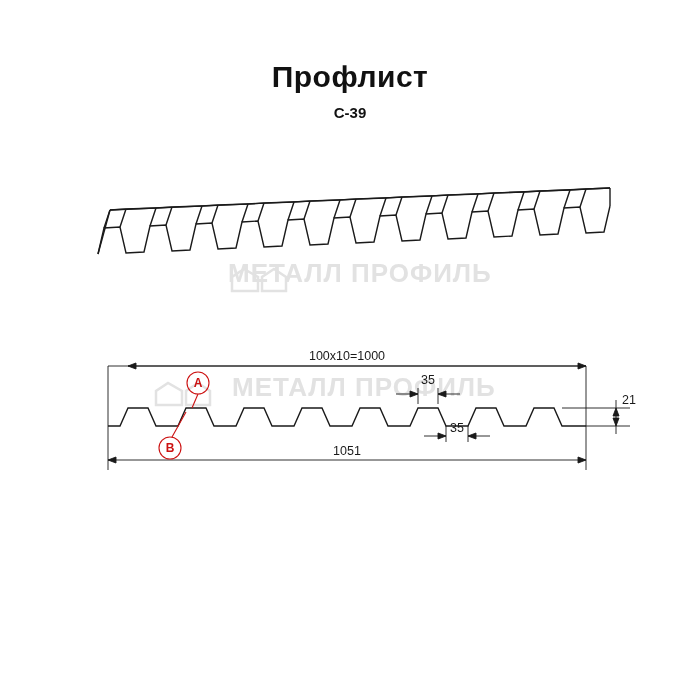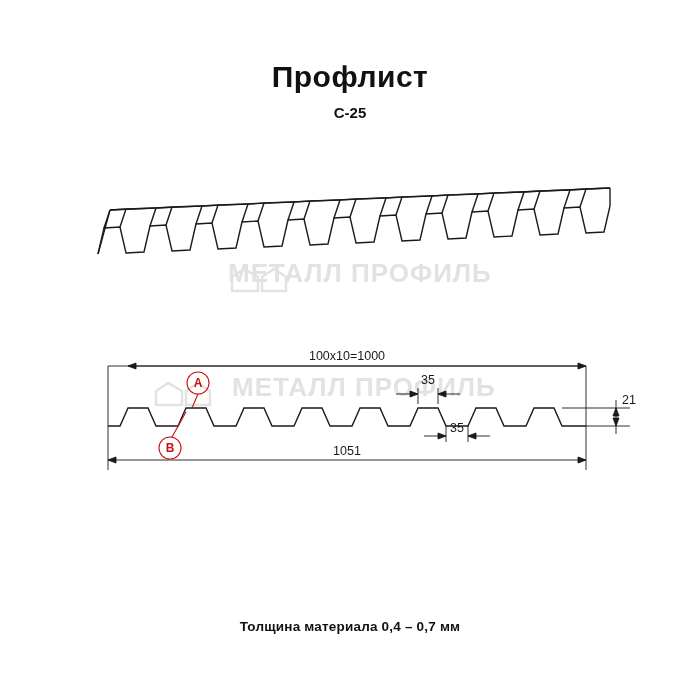--- a/index.html
+++ b/index.html
@@ -96,21 +96,21 @@
   .red { stroke: #cc1111; fill: none; stroke-width: 1.1; }
   .redtxt { fill: #cc1111; font-family: "Liberation Sans", sans-serif; font-size: 12px; font-weight: bold; }
   .dtxt { fill: #1a1a1a; font-family: "Liberation Sans", sans-serif; font-size: 12.5px; }
 </style>
 </head>
 <body>
 
 <div class="page">
 
   <div class="title">Профлист</div>
-  <div class="subtitle">С-25</div>
+  <div class="subtitle">С-39</div>
 
   <div class="iso-wrap">
     <svg width="560" height="150" viewBox="0 0 560 150">
       <g class="ln med">
 
         <path d="M30 60 L530 38"></path>
 
         <path d="M18 104
                  L24 78 L40 77 L46 103
                  L64 102 L70 76 L86 75 L92 101
@@ -251,15 +251,14 @@
 
       <g>
         <circle class="red" cx="110" cy="118" r="11"></circle>
         <path class="red" d="M112 107 L126 82"></path>
         <text class="redtxt" x="110" y="122" text-anchor="middle">B</text>
       </g>
 
     </svg>
   </div>
 
-  <div class="footer-note">Толщина материала 0,4 – 0,7 мм</div>
 
 </div>
 
 </body></html>

